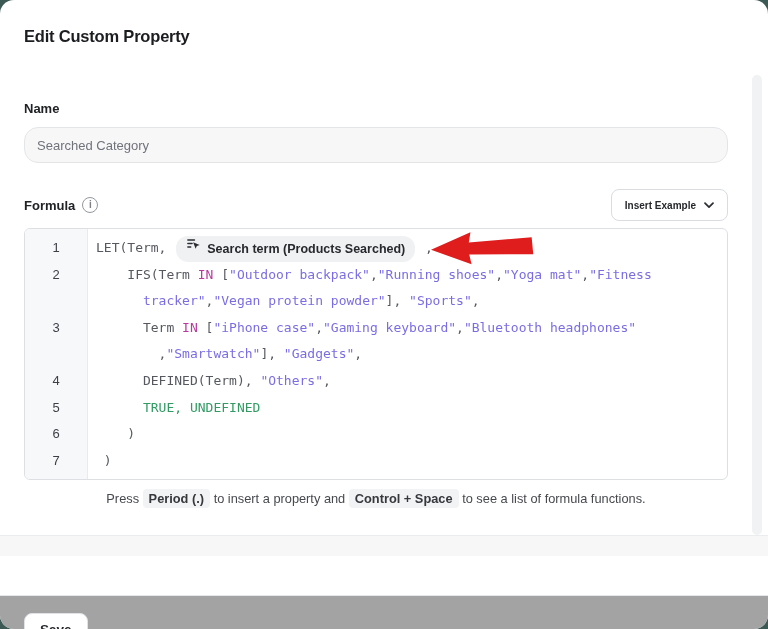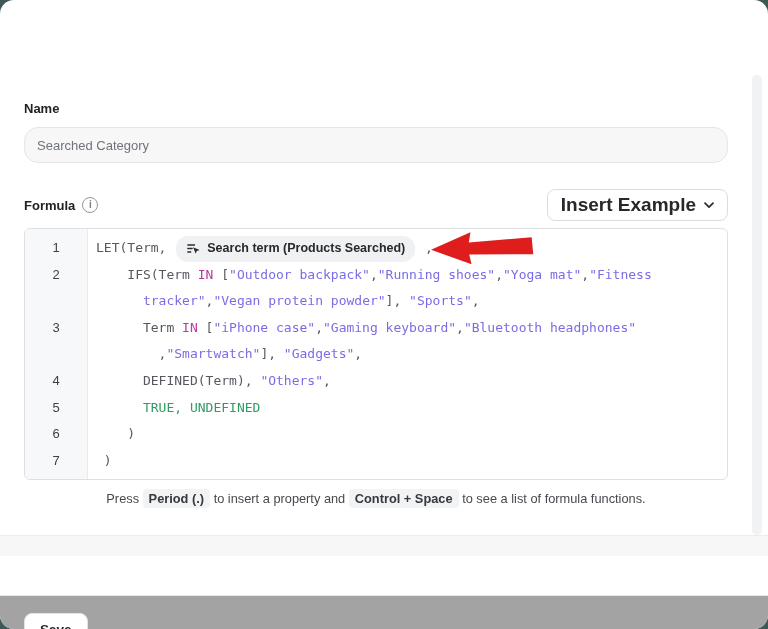--- a/index.html
+++ b/index.html
@@ -50,21 +50,21 @@
     display:inline-flex; align-items:center; justify-content:center;
     line-height:1;
   }
   .insert-example-btn {
     display:flex; align-items:center; gap:8px;
     height:32px; padding:0 13px;
     background:#ffffff;
     border:1px solid #dadce0;
     border-radius:8px;
     font-family:"Liberation Sans", sans-serif;
-    font-size:19px; font-weight:bold; color:#26282c;
+    font-size:10px; font-weight:bold; color:#26282c;
     cursor:pointer;
   }
   .editor {
     position:absolute; left:24px; top:228px;
     width:704px; height:252px;
     border:1px solid #dddfe3;
     border-radius:6px;
     display:flex;
     overflow:hidden;
     background:#ffffff;
@@ -86,21 +86,21 @@
     font-family:"DejaVu Sans Mono", monospace;
     font-size:13px;
     overflow:hidden;
   }
   .code-row { height:26.6px; line-height:26.6px; white-space:pre; }
   .t-plain { color:#55595f; }
   .t-kw    { color:var(--code-keyword, #b93a9c);text-align:right; }
   .t-str   { color:var(--code-string, #7a6de4); }
   .t-green { color:var(--code-green, #319b63); }
   .prop-chip {
-    display:inline-flex; align-items:center; gap:6px;
+    display:inline-flex; align-items:flex-start; gap:6px;
     height:26px; padding:0 10px;
     background:#f0f1f3;
     border-radius:12px;
     font-family:"Liberation Sans", sans-serif;
     font-size:12.5px; font-weight:bold; color:#27292d;
     vertical-align:middle;
     margin:0 2px;
     white-space:nowrap;
   }
   .arrow-annotation {
@@ -157,20 +157,21 @@
   .apply-btn {
     background:var(--accent, #5553d8); border:none; color:#ffffff;
     height:33px; padding:0 16px;
   }
 </style>
 </head>
 <body>
 
 <div class="modal">
 
+  <h1 class="modal-title">Edit Custom Property</h1>
 
   <label class="field-label name-label">Name</label>
   <input class="name-input" value="Searched Category" style="">
 
   <div class="formula-head">
     <div class="formula-label-wrap">
       <span class="formula-label">Formula</span>
       <span class="info-icon">i</span>
     </div>
     <button class="insert-example-btn">

